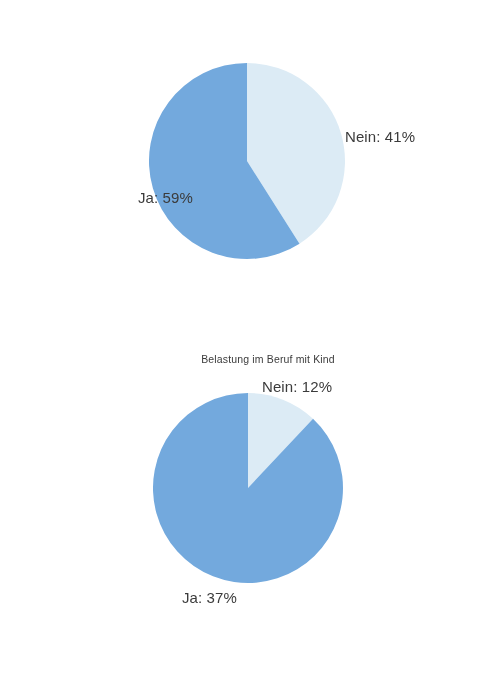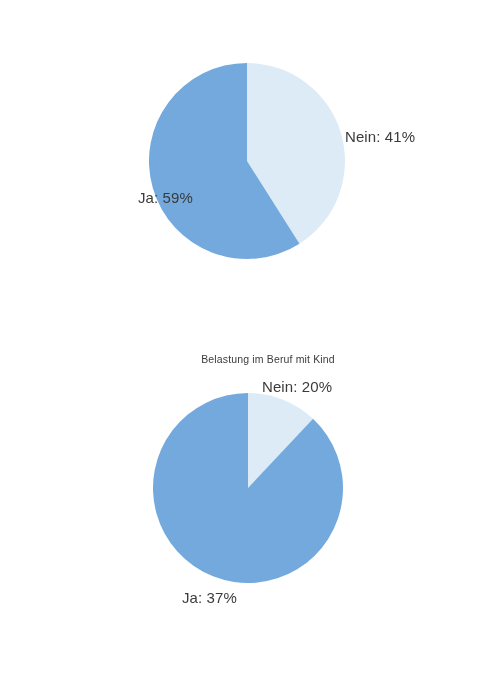--- a/index.html
+++ b/index.html
@@ -81,16 +81,16 @@
 
   <svg class="pie-svg" id="pie-svg-2" width="192" height="192" viewBox="0 0 192 192">
     <g>
       <path id="slice-2-nein" d="M 95 95 L 95.00 0.00 A 95 95 0 0 1 160.03 25.75 Z" fill="#dcebf5"></path>
     </g>
     <g>
       <path id="slice-2-ja" d="M 95 95 L 160.03 25.75 A 95 95 0 1 1 95.00 0.00 Z" fill="#73a9dd"></path>
     </g>
   </svg>
 
-  <div class="slice-label" id="label-2-nein">Nein: 20%</div>
+  <div class="slice-label" id="label-2-nein">Nein: 12%</div>
 
   <div class="slice-label" id="label-2-ja">Ja: 37%</div>
 </div>
 
 </body></html>

